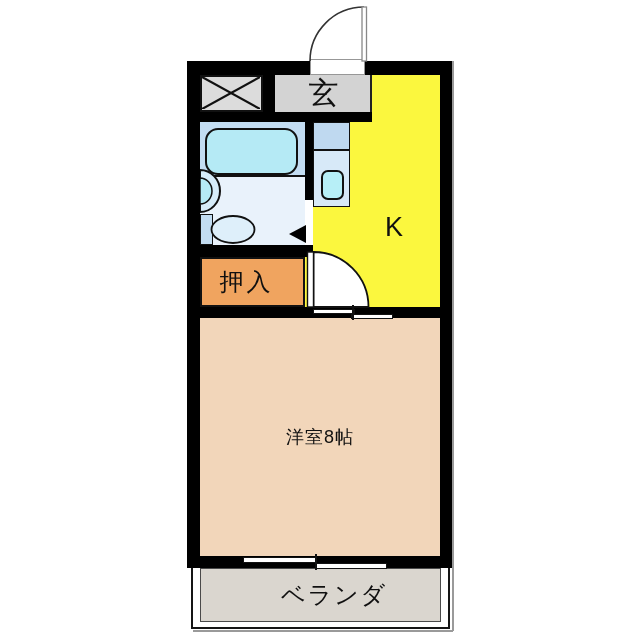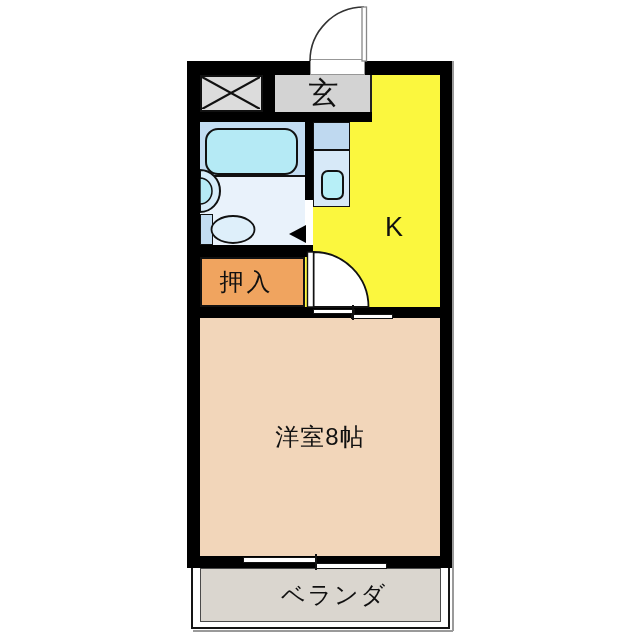--- a/index.html
+++ b/index.html
@@ -103,15 +103,15 @@
   <div class="abs slide-panel" style="left:243px;top:557px;width:74px;height:6px;"></div>
   <div class="abs slide-panel" style="left:315px;top:562.5px;width:72px;height:6px;"></div>
   <div class="abs slide-tick" style="left:315px;top:554px;width:1.6px;height:16px;"></div>
 
   <div class="abs hairline" style="left:452px;top:61px;width:1.5px;height:570px;"></div>
   <div class="abs hairline" style="left:193px;top:630px;width:260px;height:1.5px;"></div>
 
   <div class="abs label" style="left:275px;top:75px;width:97px;height:37px;font-size:30px;">玄</div>
   <div class="abs label" style="left:370px;top:206px;width:48px;height:42px;font-size:27px;">K</div>
   <div class="abs label" style="left:200px;top:257px;width:93px;height:50px;font-size:24px;letter-spacing:3px;">押入</div>
-  <div class="abs label" style="left:200px;top:318px;width:240px;height:238px;font-size:24px;letter-spacing:1px;">洋室8帖</div>
+  <div class="abs label" style="left:200px;top:318px;width:240px;height:238px;font-size:18px;letter-spacing:1px;">洋室8帖</div>
   <div class="abs label" style="left:200px;top:568px;width:268px;height:54px;font-size:24px;letter-spacing:2px;">ベランダ</div>
 </div>
 
 </body></html>

